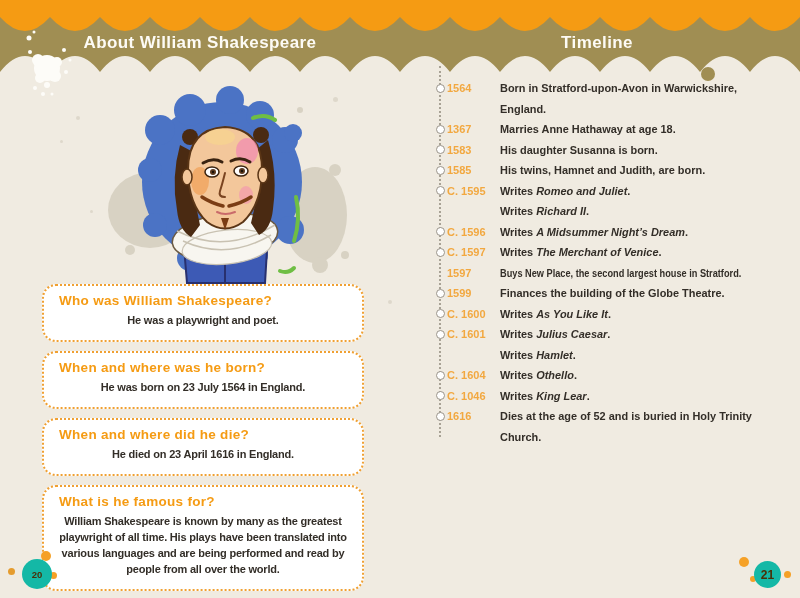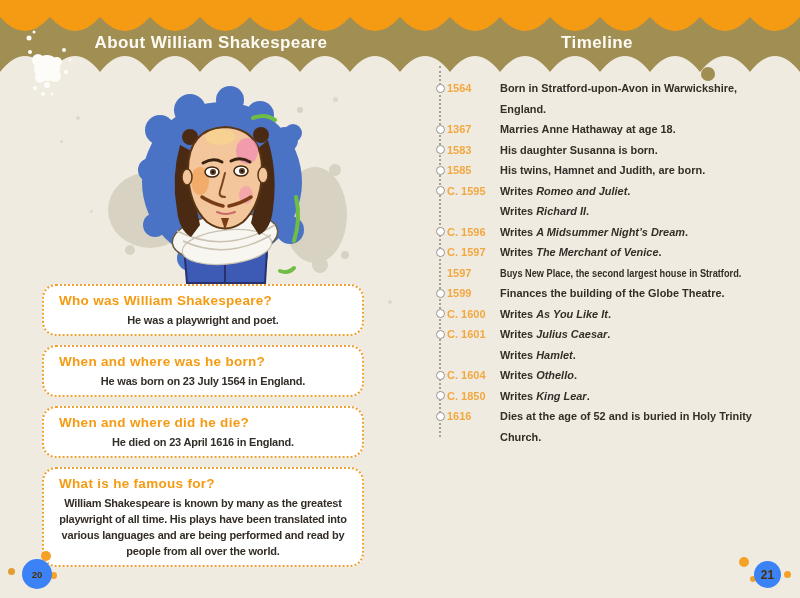--- a/index.html
+++ b/index.html
@@ -3,58 +3,58 @@
 <meta charset="utf-8">
 <style>
   html,body{margin:0;padding:0;}
   body{width:800px;height:598px;font-family:"Liberation Sans",sans-serif;}
   .spread{position:relative;width:800px;height:598px;background:#F0EBE1;overflow:hidden;}
 
   
   .hdr-svg{position:absolute;top:0;left:0;}
   .page-title{position:absolute;top:33px;margin:0;text-align:center;
     color:#FDFBF5;font-size:17px;font-weight:bold;letter-spacing:.4px;}
-  .title-left{left:0;width:400px;padding-left:11px;}
+  .title-left{left:0;width:400px;}
   .title-right{left:382px;width:430px;}
 
   
   .dot{position:absolute;border-radius:50%;}
   .olive-dot{left:701px;top:67px;width:14px;height:14px;background:#A08E53;}
 
   
   .speck{position:absolute;border-radius:50%;background:#DED8CB;}
 
   
   .portrait{position:absolute;left:95px;top:85px;}
 
   
   .faq{position:absolute;left:42px;top:284px;width:322px;}
   .faq-box{box-sizing:border-box;background:#FFFFFF;border:2px dotted #F0A032;
-    border-radius:14px;padding:6px 15px 6px 15px;margin-bottom:9px;}
+    border-radius:14px;padding:6px 15px 12px 15px;margin-bottom:9px;}
   .faq-q{color:#F59B13;font-size:13.5px;font-weight:bold;line-height:17px;
     letter-spacing:.3px;margin:0 0 3px 0;}
   .faq-a{color:#332E28;font-size:11px;font-weight:bold;line-height:16px;
     letter-spacing:-.2px;margin:0;text-align:center;}
 
   
   .tl-axis{position:absolute;left:439px;top:66px;height:371px;width:0;
     border-left:2px dotted #A8A295;}
   .tl-list{position:absolute;left:430px;top:78px;width:370px;}
   .tl-line{position:relative;display:flex;align-items:center;height:20.5px;text-decoration:underline;}
   .tl-dot{position:absolute;left:5.5px;top:5.75px;box-sizing:border-box;
     width:9px;height:9px;border-radius:50%;background:#FFF;border:1.5px solid #9A948A;}
   .tl-year{position:absolute;left:17px;color:#F2A840;font-size:11px;font-weight:bold;
     white-space:nowrap;}
   .tl-text{position:absolute;left:70px;color:#332E28;font-size:11.5px;font-weight:bold;
     white-space:nowrap;transform:scaleX(.95);transform-origin:0 50%;}
   .tl-text.cond{transform:scaleX(.80);}
   .tl-text .it{font-style:italic;}
 
   
-  .pageno{position:absolute;border-radius:50%;background:#3b82f6;
+  .pageno{position:absolute;border-radius:50%;background:#14b8a6;
     display:flex;align-items:center;justify-content:center;
     color:#4A3008;font-weight:bold;}
   .pageno-left{left:22px;top:559px;width:30px;height:30px;font-size:9.5px;}
   .pageno-right{left:754px;top:561px;width:27px;height:27px;font-size:12px;}
   .blob-sat{position:absolute;border-radius:50%;background:#F5A127;}
 </style>
 </head>
 <body>
 
 <div class="spread">
@@ -267,21 +267,21 @@
       <div class="tl-line">
         <span class="tl-text"><span>Writes </span><span class="it">Hamlet</span><span>.</span></span>
       </div>
       <div class="tl-line">
         <span class="tl-dot"></span>
         <span class="tl-year">C. 1604</span>
         <span class="tl-text"><span>Writes </span><span class="it">Othello</span><span>.</span></span>
       </div>
       <div class="tl-line">
         <span class="tl-dot"></span>
-        <span class="tl-year">C. 1850</span>
+        <span class="tl-year">C. 1046</span>
         <span class="tl-text"><span>Writes </span><span class="it">King Lear</span><span>.</span></span>
       </div>
       <div class="tl-line">
         <span class="tl-dot"></span>
         <span class="tl-year">1616</span>
         <span class="tl-text"><span>Dies at the age of 52 and is buried in Holy Trinity</span></span>
       </div>
       <div class="tl-line">
         <span class="tl-text"><span>Church.</span></span>
       </div>

